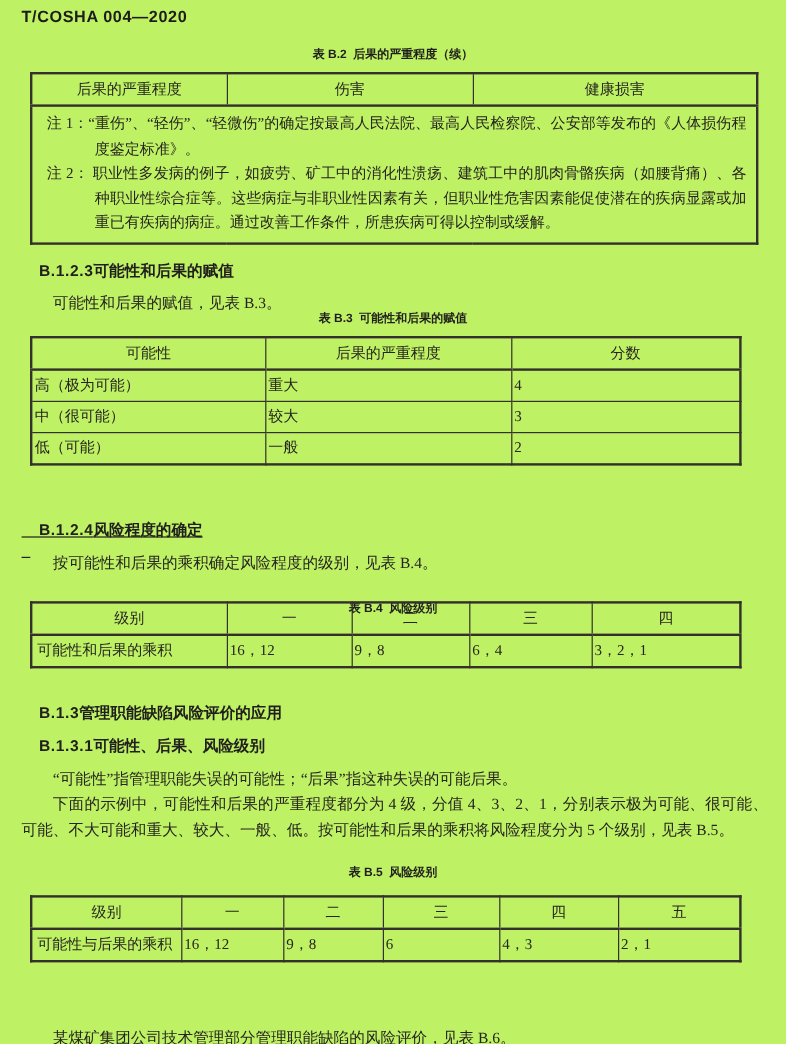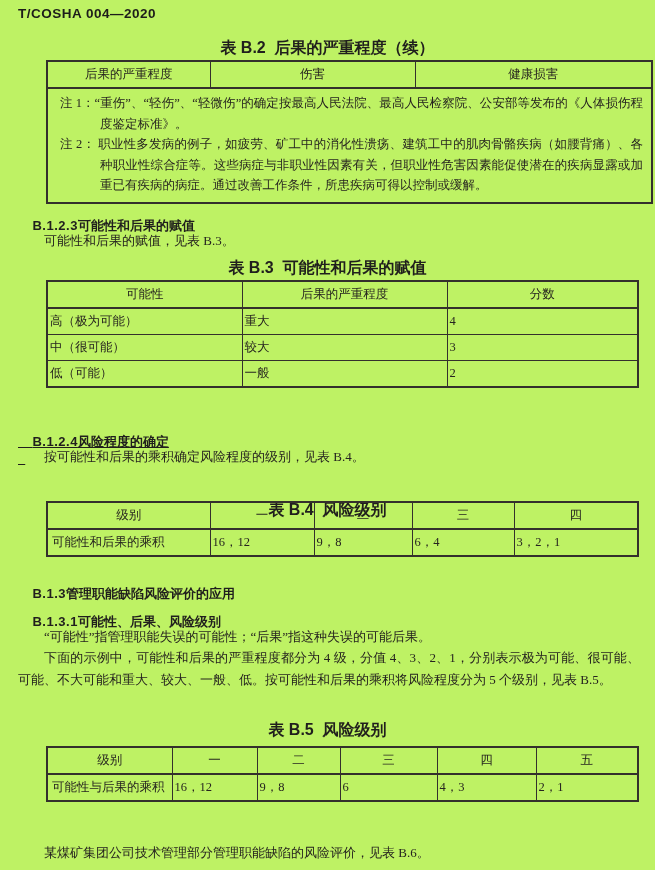--- a/index.html
+++ b/index.html
@@ -18,40 +18,41 @@
   .abs{position:absolute;}
   .doc-header{
     top:6px;left:18px;
     font-family:"Liberation Sans","DejaVu Sans",sans-serif;
     font-weight:bold;font-size:13.5px;letter-spacing:0.5px;
     color:#1d1c1a;
   }
   .tbl-title{
     width:655px;text-align:center;
     font-family:"Liberation Sans","DejaVu Sans",sans-serif;
-    font-weight:bold;font-size:16px;color:#201f1d;
+    font-weight:bold;font-size:10px;color:#201f1d;
     white-space:pre;
   }
   .heading{
     left:18px;
     font-family:"Liberation Sans","DejaVu Sans",sans-serif;
     font-weight:bold;font-size:13px;color:#201f1d;
     white-space:pre;
   }
   .heading .h-num{letter-spacing:0.5px;}
   .para{
     left:18px;width:622px;
     font-size:13px;line-height:21px;color:#26241f;
     text-indent:2em;
+    margin-top:12px;
   }
   .para-just{text-align:justify;line-height:21.5px;}
   table{
     border-collapse:collapse;
     table-layout:fixed;
-    font-size:12.5px;color:#26241f;margin-left:21px;
+    font-size:12.5px;color:#26241f;
   }
   table,th,td{border:1px solid #34302c;}
   table{border-width:2px;}
   th{
     font-weight:normal;height:25px;text-align:center;vertical-align:middle;
     border-bottom-width:2px;padding:0 2px;
   }
   td{height:25px;vertical-align:middle;padding:0 2px;}
   td.notes-cell{
     text-align:justify;vertical-align:top;

